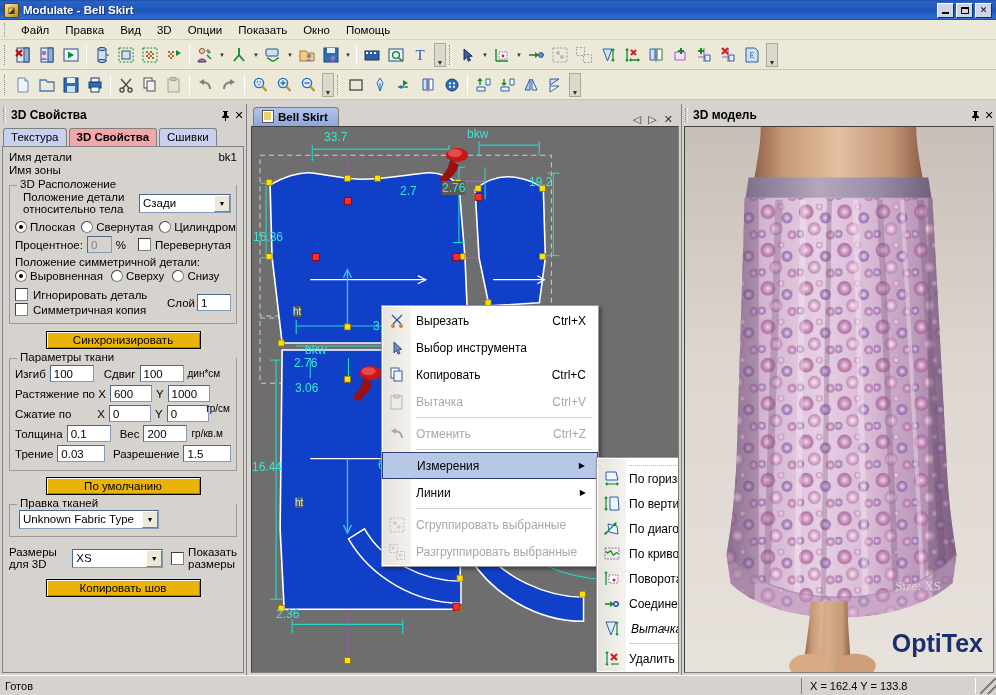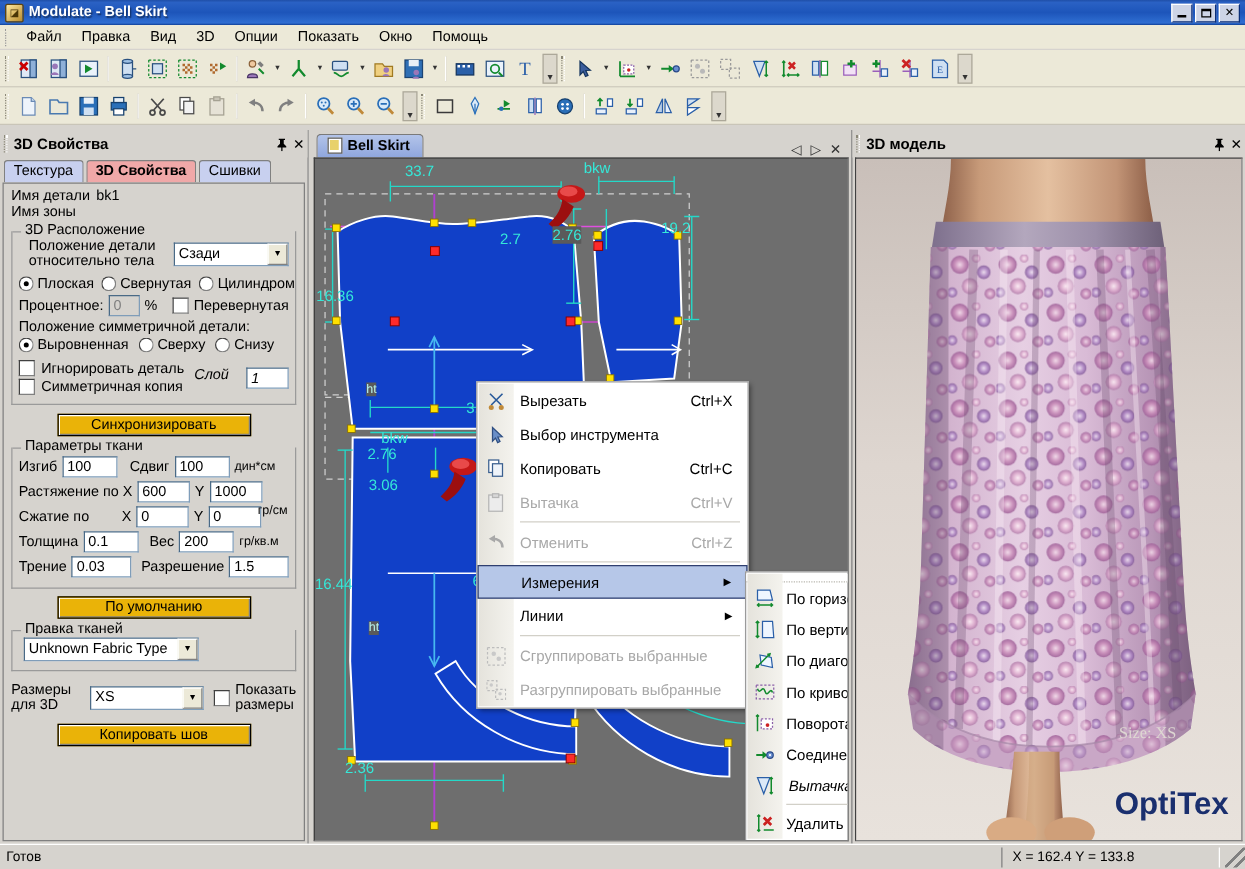--- a/index.html
+++ b/index.html
@@ -615,21 +615,21 @@
       <div class="cbtn">✕</div>
     </div>
     <div class="tabs-row">
       <div class="ptab blue">Текстура</div>
       <div class="ptab active">3D Свойства</div>
       <div class="ptab blue">Сшивки</div>
     </div>
 
     <div class="panel-body">
 
-      <div style="display:flex;gap:5px;">
+      <div style="display:flex;gap:5px;justify-content:space-between;">
         <span class="lbl">Имя детали</span>
         <span class="lbl">bk1</span>
       </div>
       <div style="display:flex;gap:5px;margin-top:1px;">
         <span class="lbl">Имя зоны</span>
         <span class="lbl"></span>
       </div>
 
       <div class="fieldset" style="margin-top:9px;">
         <span class="legend">3D Расположение</span>
@@ -683,21 +683,21 @@
           <div style="flex:1;">
             <div class="row" style="margin:2px 0;gap:5px;">
               <span class="cbx"></span>
               <span class="lbl">Игнорировать деталь</span>
             </div>
             <div class="row" style="margin:2px 0;gap:5px;">
               <span class="cbx"></span>
               <span class="lbl">Симметричная копия</span>
             </div>
           </div>
-          <div style="display:flex;gap:14px;padding-top:8px;font-style:italic;">
+          <div style="display:flex;align-items:center;gap:2px;padding-top:8px;">
             <span class="lbl">Слой</span>
             <span class="ti" style="width:34px;">1</span>
           </div>
         </div>
       </div>
 
       <div style="display:flex;justify-content:center;margin:7px 0 2px 0;">
         <div class="btn" style="width:155px;">Синхронизировать</div>
       </div>
 

